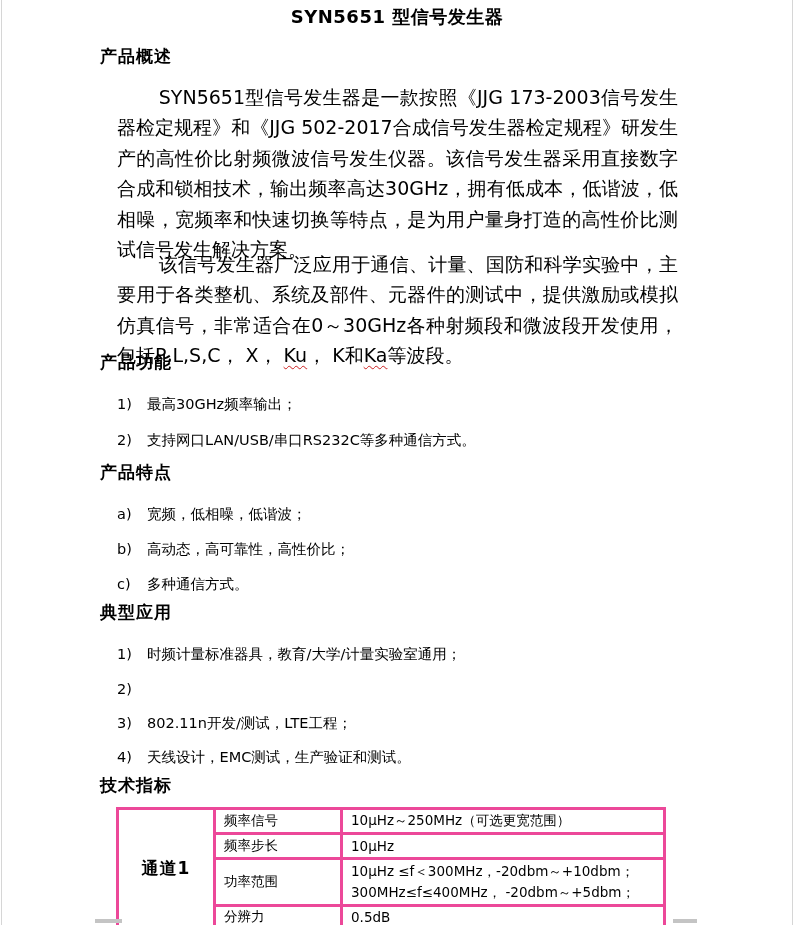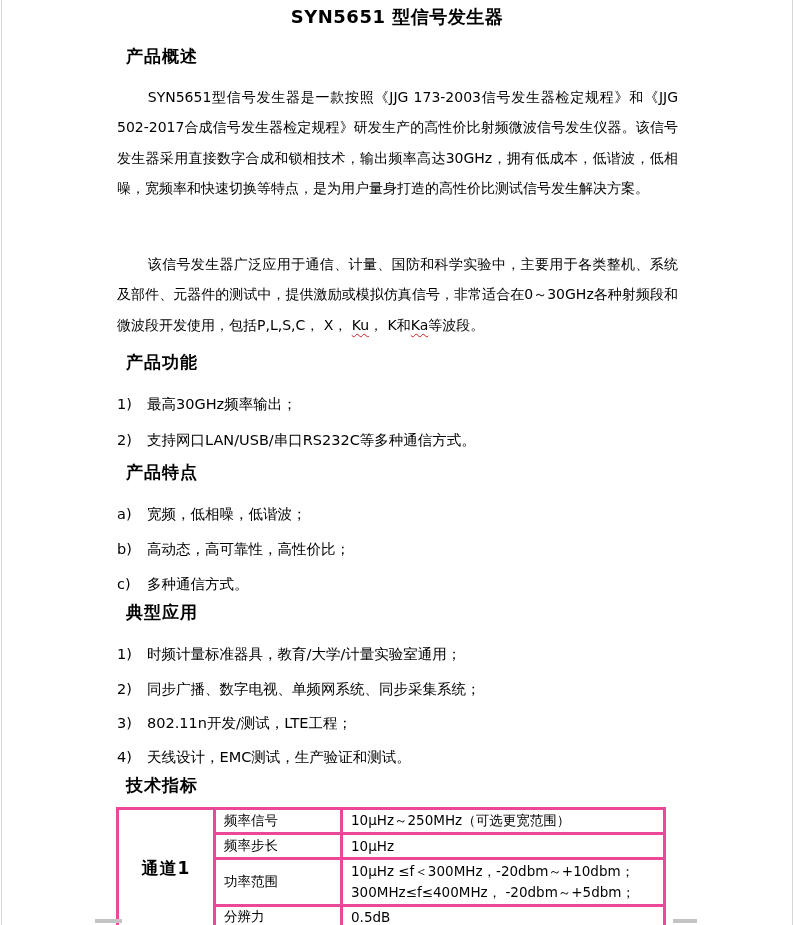--- a/index.html
+++ b/index.html
@@ -23,27 +23,27 @@
   .page-edge.left { left: 1px; }
   .page-edge.right { right: 1px; }
 
   .doc-title {
     position: absolute; top: 5px; left: 0; width: 100%;
     text-align: center;
     font-size: 18px; font-weight: 700;
     letter-spacing: 0.5px;
   }
   .sec-h {
-    position: absolute; left: 126px;
+    position: absolute; left: 100px;
     font-size: 17px; font-weight: 700;
     letter-spacing: 1px;
   }
   .para {
     position: absolute; left: 117px; width: 561px;
-    font-size: 14px; line-height: 30.4px;
+    font-size: 19px; line-height: 30.4px;
     text-align: justify; text-justify: inter-character;
     text-indent: 2.2em;
     margin: 0;
   }
   .list-item {
     position: absolute; left: 117px; width: 600px;
     font-size: 14.5px; line-height: 20px;
     display: flex;
   }
   .list-item .num { width: 30px; flex: 0 0 30px; }
@@ -127,21 +127,20 @@
     <span>多种通信方式。</span>
   </div>
 
   <div class="sec-h" style="top:601px;">典型应用</div>
   <div class="list-item" style="top:644px;">
     <span class="num">1)</span>
     <span>时频计量标准器具，教育/大学/计量实验室通用；</span>
   </div>
   <div class="list-item" style="top:679px;">
     <span class="num">2)</span>
-    <span>同步广播、数字电视、单频网系统、同步采集系统；</span>
   </div>
   <div class="list-item" style="top:713px;">
     <span class="num">3)</span>
     <span>802.11n开发/测试，LTE工程；</span>
   </div>
   <div class="list-item" style="top:747px;">
     <span class="num">4)</span>
     <span>天线设计，EMC测试，生产验证和测试。</span>
   </div>
 

